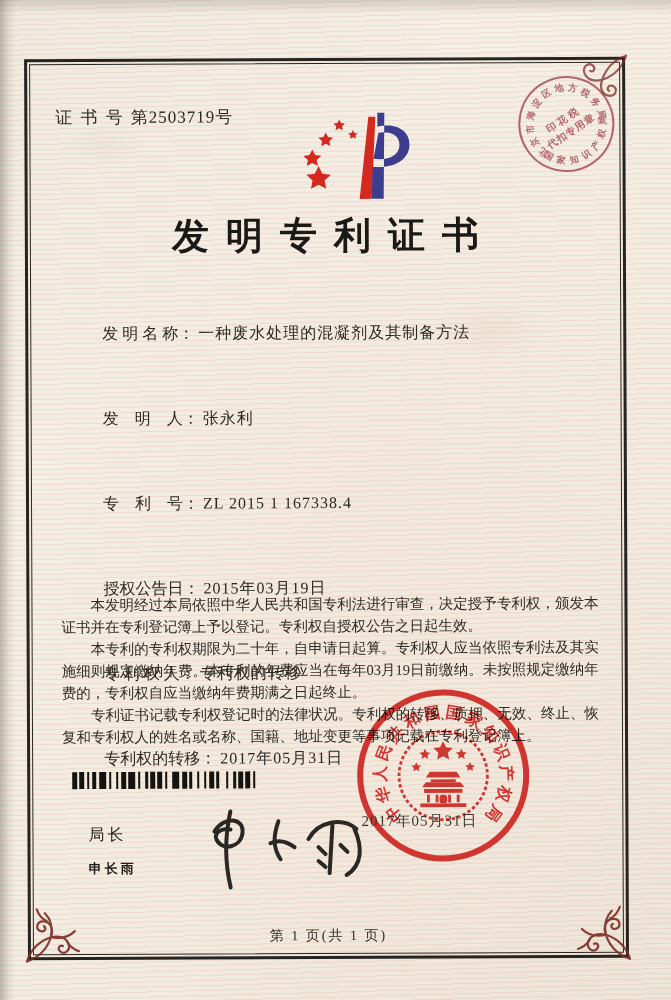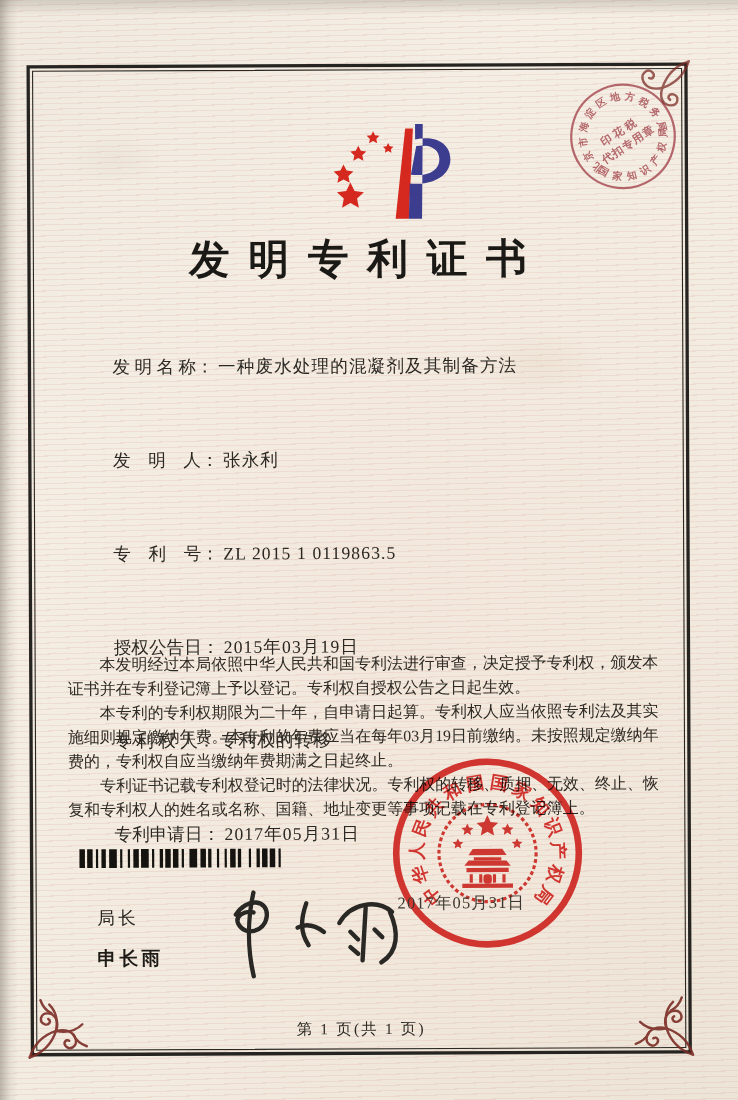--- a/index.html
+++ b/index.html
@@ -39,21 +39,21 @@
   .field .val{margin-left:4px;letter-spacing:1px;}
 
   .paras{position:absolute;left:32px;right:26px;top:532px;font-size:14.5px;line-height:22px;
     text-align:justify;color:#2e2a24;}
   .paras p{margin:0;text-indent:2em;}
 
   .barcode{position:absolute;left:42px;top:710px;width:186px;height:17px;display:flex;align-items:stretch;}
   .barcode span{display:block;height:100%;}
 
   .director-title{position:absolute;left:58px;top:763px;font-size:16px;letter-spacing:3px;color:#26231f;}
-  .director-name{position:absolute;left:58px;top:798px;font-size:17px;letter-spacing:3px;font-weight:bold;color:#1f1c18;}
+  .director-name{position:absolute;left:58px;top:798px;font-size:13px;letter-spacing:3px;font-weight:bold;color:#1f1c18;}
   .signature{position:absolute;left:160px;top:742px;width:180px;height:90px;}
 
   .seal{position:absolute;left:356px;top:690px;width:172px;height:172px;mix-blend-mode:multiply;opacity:.95;}
   .seal-ring-border{position:absolute;inset:0;border:6px solid #cf2b26;border-radius:50%;}
   .seal-chars{position:absolute;inset:0;}
   .seal-chars span{color:#cf2b26;font-weight:bold;font-size:16px;line-height:1;}
   .seal-emblem{position:absolute;left:38px;top:38px;width:96px;height:96px;}
   .seal-date{position:absolute;left:360px;top:812px;width:180px;font-size:15px;letter-spacing:1px;
     color:#3c382f;z-index:5;}
 
@@ -109,20 +109,23 @@
       <div class="corner tr">
         <svg viewBox="0 0 74 74">
             <g fill="none" stroke="#7b2d26" stroke-width="2.2" stroke-linecap="round">
           <path d="M70,70 C58,66 50,58 46,46 C43,38 46,30 54,30 C60,30 62,38 56,40 C52,41 50,37 53,35"></path>
           <path d="M70,70 C66,58 58,50 46,46"></path>
           <path d="M46,46 C38,44 30,46 28,54 C27,60 33,64 37,60 C40,57 37,53 34,55"></path>
         </g>
           </svg>
       </div>
 
+      <div class="cert-no">
+        <span>证 书 号</span><span class="num">第2503719号</span>
+      </div>
 
       <div class="logo">
         <svg viewBox="0 0 160 96">
           <g fill="#d5281e">
             <path d="M52,72 l4.2,-8.6 4.2,8.6 9.4,1.2 -6.9,6.4 1.8,9.2 -8.5,-4.6 -8.5,4.6 1.8,-9.2 -6.9,-6.4 z" transform="scale(0.9) translate(-4,2)"></path>
             <path d="M38,48 l2.8,-5.6 2.8,5.6 6.2,0.8 -4.6,4.2 1.2,6 -5.6,-3 -5.6,3 1.2,-6 -4.6,-4.2 z"></path>
             <path d="M52,30 l2.3,-4.6 2.3,4.6 5,0.7 -3.7,3.5 1,4.9 -4.6,-2.5 -4.6,2.5 1,-4.9 -3.7,-3.5 z"></path>
             <path d="M66,16 l1.8,-3.6 1.8,3.6 4,0.5 -2.9,2.8 0.8,3.9 -3.7,-2 -3.7,2 0.8,-3.9 -2.9,-2.8 z"></path>
             <path d="M80,26 l1.5,-3 1.5,3 3.3,0.4 -2.4,2.3 0.6,3.2 -3,-1.6 -3,1.6 0.6,-3.2 -2.4,-2.3 z"></path>
             <path d="M97,10 L104,10 L100,92 L88,92 Z"></path>
@@ -135,30 +138,30 @@
       <div class="title">发明专利证书</div>
 
       <div class="fields">
         <div class="field">
           <span class="lbl">发 明 名 称：</span><span class="val">一种废水处理的混凝剂及其制备方法</span>
         </div>
         <div class="field">
           <span class="lbl">发　明　人：</span><span class="val">张永利</span>
         </div>
         <div class="field">
-          <span class="lbl">专　利　号：</span><span class="val">ZL 2015 1 0119863.5</span>
+          <span class="lbl">专　利　号：</span><span class="val">ZL 2015 1 167338.4</span>
         </div>
         <div class="field">
           <span class="lbl">授权公告日：</span><span class="val">2015年03月19日</span>
         </div>
         <div class="field">
           <span class="lbl">专 利 权 人：</span><span class="val">专利权的转移</span>
         </div>
         <div class="field">
-          <span class="lbl">专利申请日：</span><span class="val">2017年05月31日</span>
+          <span class="lbl">专利权的转移：</span><span class="val">2017年05月31日</span>
         </div>
       </div>
 
       <div class="paras">
         <p>本发明经过本局依照中华人民共和国专利法进行审查，决定授予专利权，颁发本证书并在专利登记簿上予以登记。专利权自授权公告之日起生效。</p>
         <p>本专利的专利权期限为二十年，自申请日起算。专利权人应当依照专利法及其实施细则规定缴纳年费。本专利的年费应当在每年03月19日前缴纳。未按照规定缴纳年费的，专利权自应当缴纳年费期满之日起终止。</p>
         <p>专利证书记载专利权登记时的法律状况。专利权的转移、质押、无效、终止、恢复和专利权人的姓名或名称、国籍、地址变更等事项记载在专利登记簿上。</p>
       </div>
 
       <div class="barcode" id="barcode">

